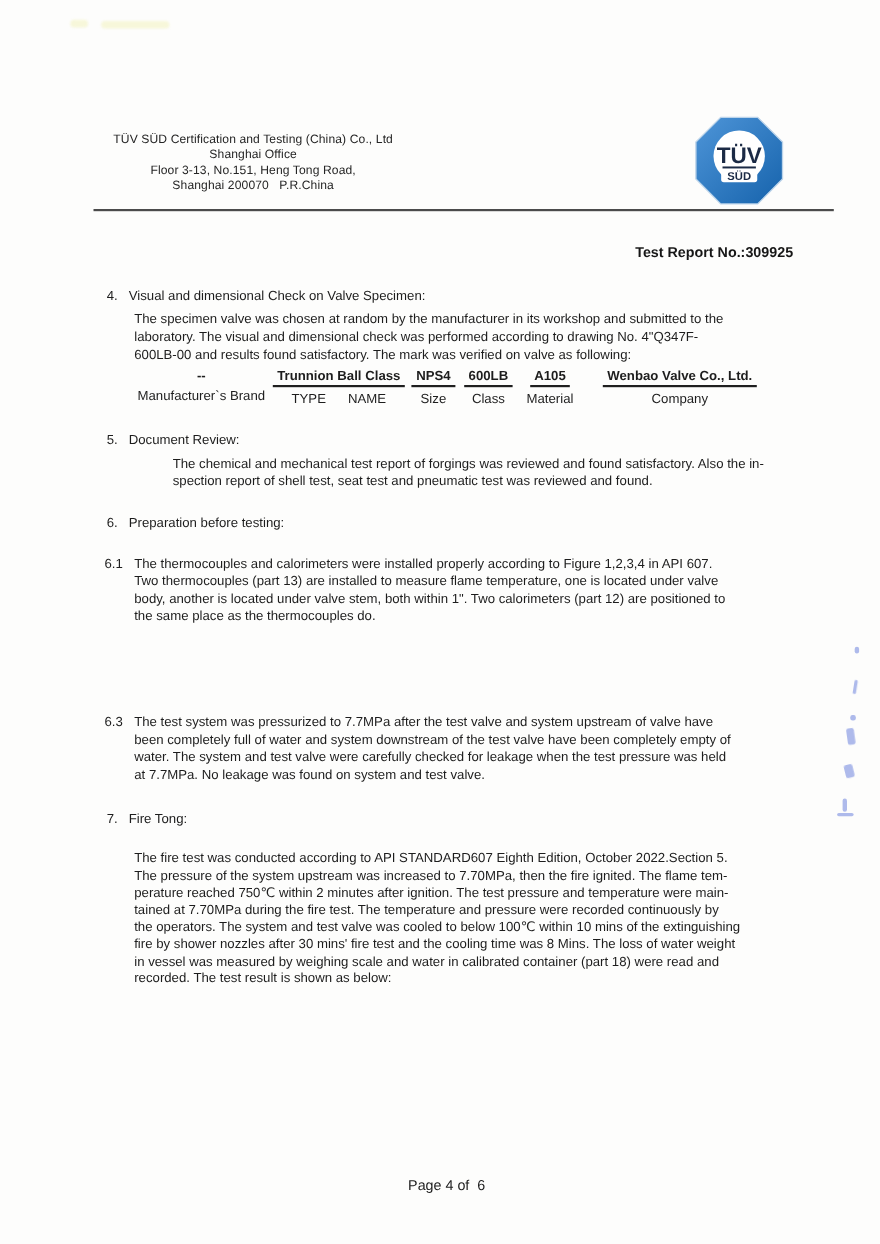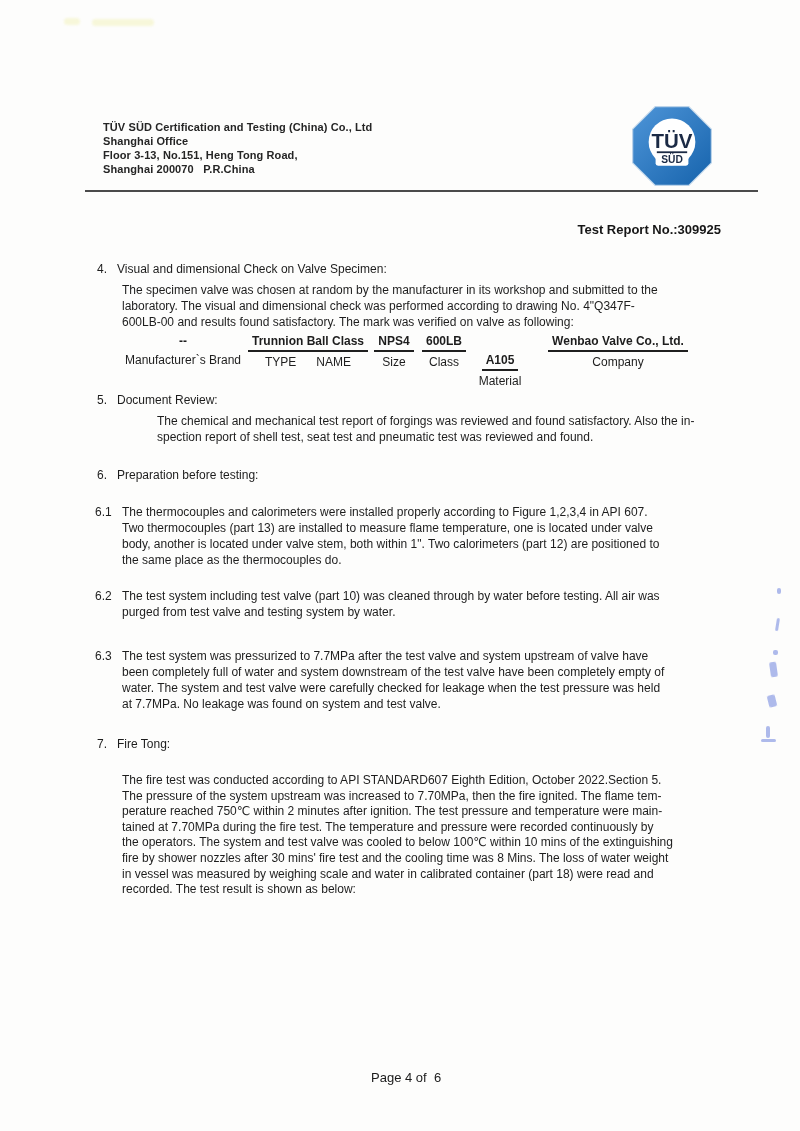--- a/index.html
+++ b/index.html
@@ -5,21 +5,21 @@
   html, body { margin:0; padding:0; background:#ffffff; }
   #page {
     position:relative; width:800px; height:1131px;
     background:#fdfdfc; overflow:hidden;
     font-family:"Liberation Sans", "DejaVu Sans", sans-serif;
     color:#1d1d1d;
   }
   .abs { position:absolute; }
   .txt { white-space:pre; font-size:12px; line-height:16px; color:#1e1e1e; }
   
-  .address { font-size:11px; line-height:14px; font-weight:700; color:#252525; letter-spacing:.1px; }
+  .address { font-size:11px; line-height:14px; font-weight:400; color:#252525; letter-spacing:.1px;text-align:center; }
   .divider { height:2px; background:#4b4b4b; }
   .report-no { font-size:13px; font-weight:700; color:#161616; }
   
   .sec-head { display:flex; font-size:12px; line-height:16px; }
   .sec-head .num { width:20px; flex:none; }
   .sub { display:flex; font-size:12px; }
   .sub .num { width:27px; flex:none; line-height:16px; }
   .sub .body { white-space:pre; line-height:16px; }
   .para { white-space:pre; font-size:12px; line-height:16px; }
   .lh155 { line-height:15.6px; }
@@ -94,21 +94,21 @@
       </div>
     </div>
     <div class="col" style="width:48px;">
       <span class="val">NPS4</span>
       <div class="lbl">Size</div>
     </div>
     <div class="col" style="width:52px;">
       <span class="val">600LB</span>
       <div class="lbl">Class</div>
     </div>
-    <div class="col" style="width:60px;margin-top:19px;">
+    <div class="col" style="width:60px;">
       <span class="val">A105</span>
       <div class="lbl">Material</div>
     </div>
     <div class="col" style="width:152px; margin-left:12px;">
       <span class="val">Wenbao Valve Co., Ltd.</span>
       <div class="lbl">Company</div>
     </div>
   </div>
 
   <div class="abs sec-head" style="left:97px; top:392px;">
@@ -124,25 +124,20 @@
   </div>
 
   <div class="abs sub" style="left:95px; top:504px;">
     <span class="num">6.1</span>
     <span class="body">The thermocouples and calorimeters were installed properly according to Figure 1,2,3,4 in API 607.
 Two thermocouples (part 13) are installed to measure flame temperature, one is located under valve
 body, another is located under valve stem, both within 1". Two calorimeters (part 12) are positioned to
 the same place as the thermocouples do.</span>
   </div>
 
-  <div class="abs sub" style="left:95px; top:588px;">
-    <span class="num">6.2</span>
-    <span class="body lh21">The test system including test valve (part 10) was cleaned through by water before testing. All air was
-purged from test valve and testing system by water.</span>
-  </div>
 
   <div class="abs sub" style="left:95px; top:648px;">
     <span class="num">6.3</span>
     <span class="body">The test system was pressurized to 7.7MPa after the test valve and system upstream of valve have
 been completely full of water and system downstream of the test valve have been completely empty of
 water. The system and test valve were carefully checked for leakage when the test pressure was held
 at 7.7MPa. No leakage was found on system and test valve.</span>
   </div>
 
   <div class="abs sec-head" style="left:97px; top:736px;">

